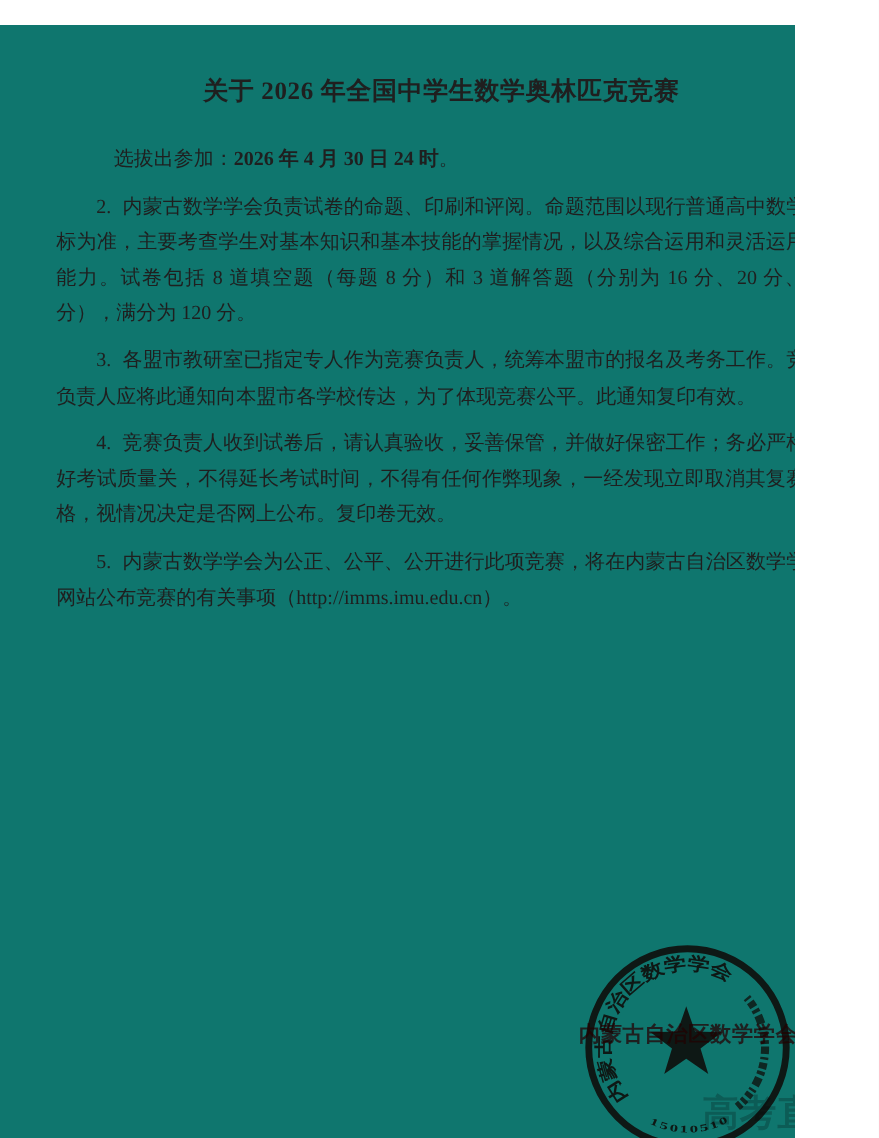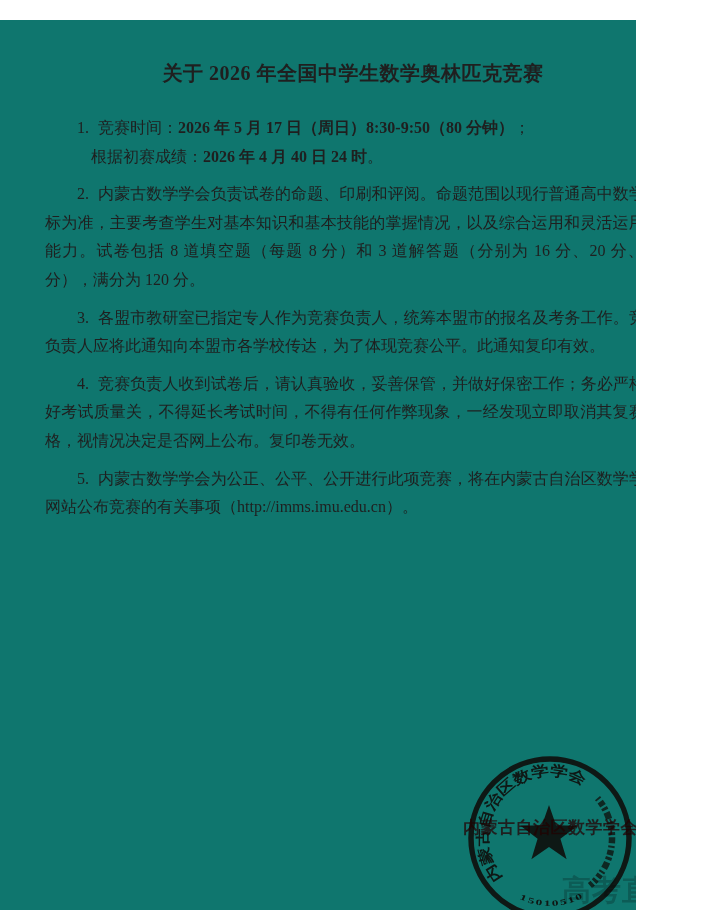--- a/index.html
+++ b/index.html
@@ -44,22 +44,21 @@
 </head>
 <body>
 
 <div class="page">
 
   <div class="content">
     <div class="title">关于 2026 年全国中学生数学奥林匹克竞赛</div>
 
     <div class="body-text">
 
-      <p class="para"><span class="num">1.</span><span>竞赛时间：</span><b>2026 年 5 月 17 日（周日）8:30-9:50（80 分钟）</b><span>；</span></p>
-      <p class="para sub"><span>根据初赛成绩：</span><b>2026 年 4 月 40 日 24 时</b><span>。</span></p>
+      <p class="para sub"><span>选拔出参加：</span><b>2026 年 4 月 30 日 24 时</b><span>。</span></p>
 
       <p class="para"><span class="num">2.</span><span>内蒙古数学学会负责试卷的命题、印刷和评阅。命题范围以现行普通高中数学课标为准，主要考查学生对基本知识和基本技能的掌握情况，以及综合运用和灵活运用的能力。试卷包括 8 道填空题（每题 8 分）和 3 道解答题（分别为 16 分、20 分、20 分），满分为 120 分。</span></p>
 
       <p class="para"><span class="num">3.</span><span>各盟市教研室已指定专人作为竞赛负责人，统筹本盟市的报名及考务工作。竞赛负责人应将此通知向本盟市各学校传达，为了体现竞赛公平。此通知复印有效。</span></p>
 
       <p class="para"><span class="num">4.</span><span>竞赛负责人收到试卷后，请认真验收，妥善保管，并做好保密工作；务必严格把好考试质量关，不得延长考试时间，不得有任何作弊现象，一经发现立即取消其复赛资格，视情况决定是否网上公布。复印卷无效。</span></p>
 
       <p class="para"><span class="num">5.</span><span>内蒙古数学学会为公正、公平、公开进行此项竞赛，将在内蒙古自治区数学学会网站公布竞赛的有关事项（http://imms.imu.edu.cn）。</span></p>
 
     </div>

